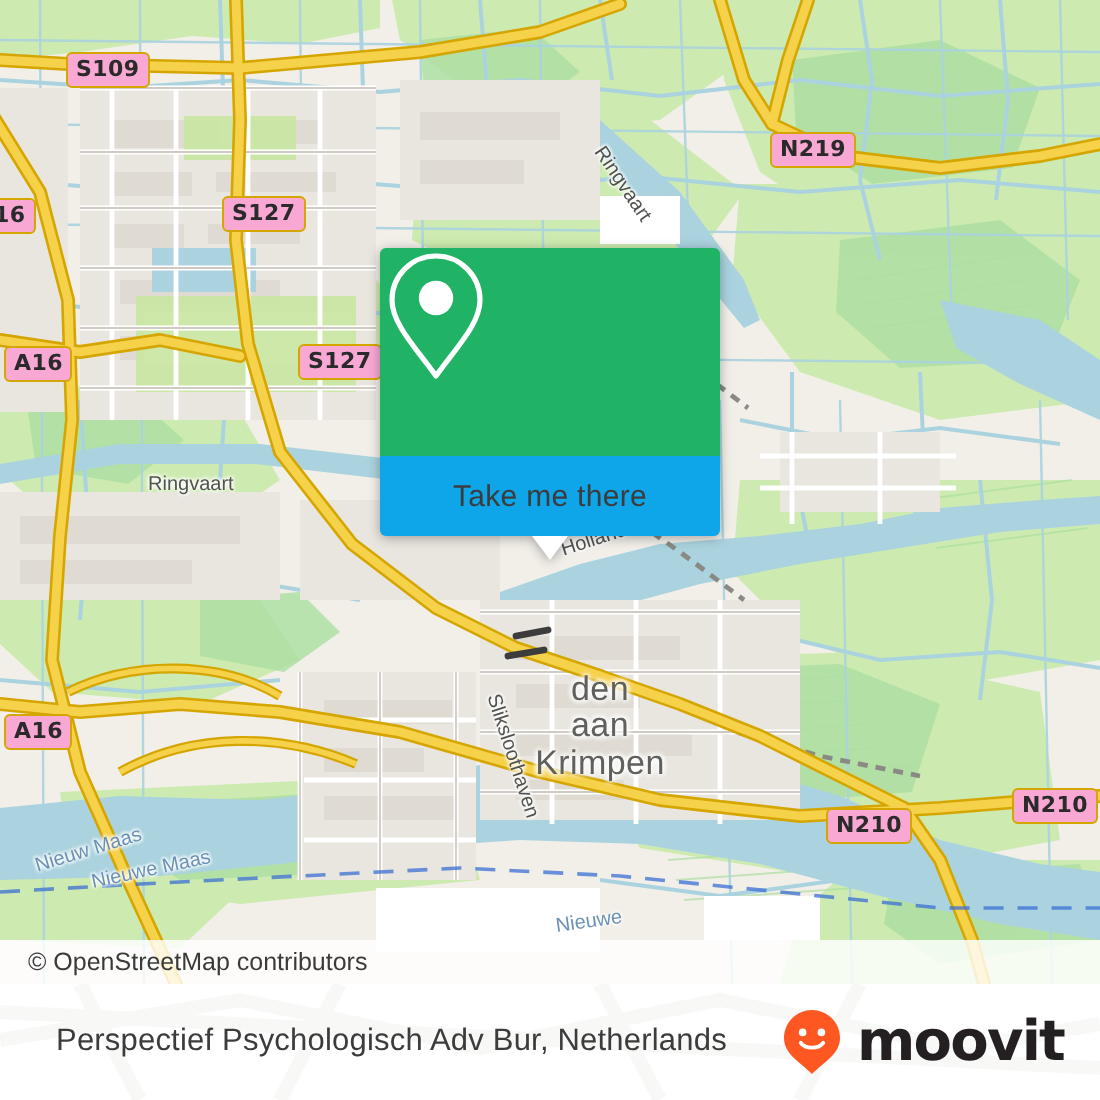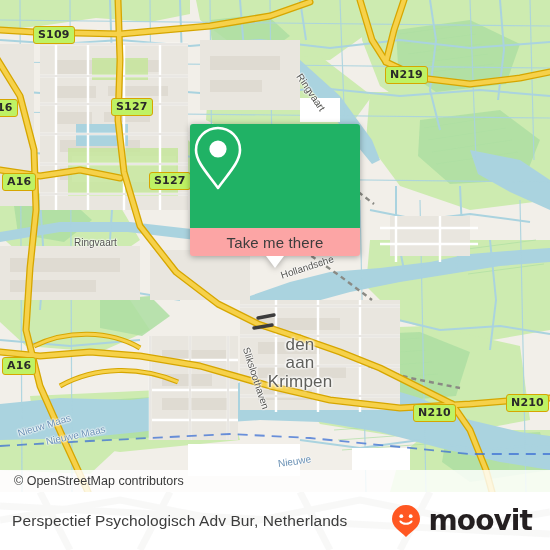--- a/index.html
+++ b/index.html
@@ -13,21 +13,21 @@
   
   #map{
     position:absolute;left:0;top:0;width:550px;height:492px;overflow:hidden;
     background:#f2efe9;
   }
   #map svg{position:absolute;left:0;top:0;}
 
   
   .shield{
     position:absolute;
-    background:#bef264;
+    background:#f9a8d4;
     border:1.6px solid #d6a600;
     border-radius:3px;
     color:#2a2a2a;
     font-size:11px;
     font-weight:bold;
     line-height:1;
     padding:2px 4px 3px 4px;
     letter-spacing:.2px;
     white-space:nowrap;
     font-family:"DejaVu Sans",sans-serif;
@@ -71,22 +71,22 @@
     position:absolute;left:190px;top:124px;width:170px;
     filter:drop-shadow(0 1px 3px rgba(0,0,0,.32));
   }
   #popup-head{
     background:#20b265;
     height:104px;
     border-radius:3px 3px 0 0;
     display:flex;align-items:center;justify-content:center;
   }
   #popup-body{
-    background:#fca5a5;
-    height:28px;
+    background:#0ea5e9;
+    height:40px;
     display:flex;align-items:center;justify-content:center;
     border-radius:0 0 3px 3px;
   }
   #popup-label{
     color:#3c3c3c;font-size:15px;letter-spacing:.15px;
     font-family:"Liberation Sans",sans-serif;
   }
   #popup-tail{
     position:absolute;left:50%;bottom:-12px;margin-left:-9px;
     width:0;height:0;
@@ -97,21 +97,21 @@
 
   
   #footer{
     position:absolute;left:0;top:492px;width:550px;height:58px;
     background:#ffffff;overflow:hidden;
   }
   #footer-watermark{position:absolute;left:0;top:-492px;opacity:.055;}
   #footer-inner{
     position:relative;height:100%;
     display:flex;align-items:center;justify-content:space-between;
-    padding:0 18px 0 12px;box-sizing:border-box;
+    padding:0 18px 0 28px;box-sizing:border-box;
   }
   #footer-title{
     color:#3c3c3c;font-size:15.5px;letter-spacing:.1px;
     font-family:"Liberation Sans",sans-serif;white-space:nowrap;
   }
   #brand{display:flex;align-items:center;gap:8px;}
   #brand-word{
     color:#241f20;font-size:28px;font-weight:bold;letter-spacing:-.9px;
     font-family:"DejaVu Sans",sans-serif;line-height:1;
   }

